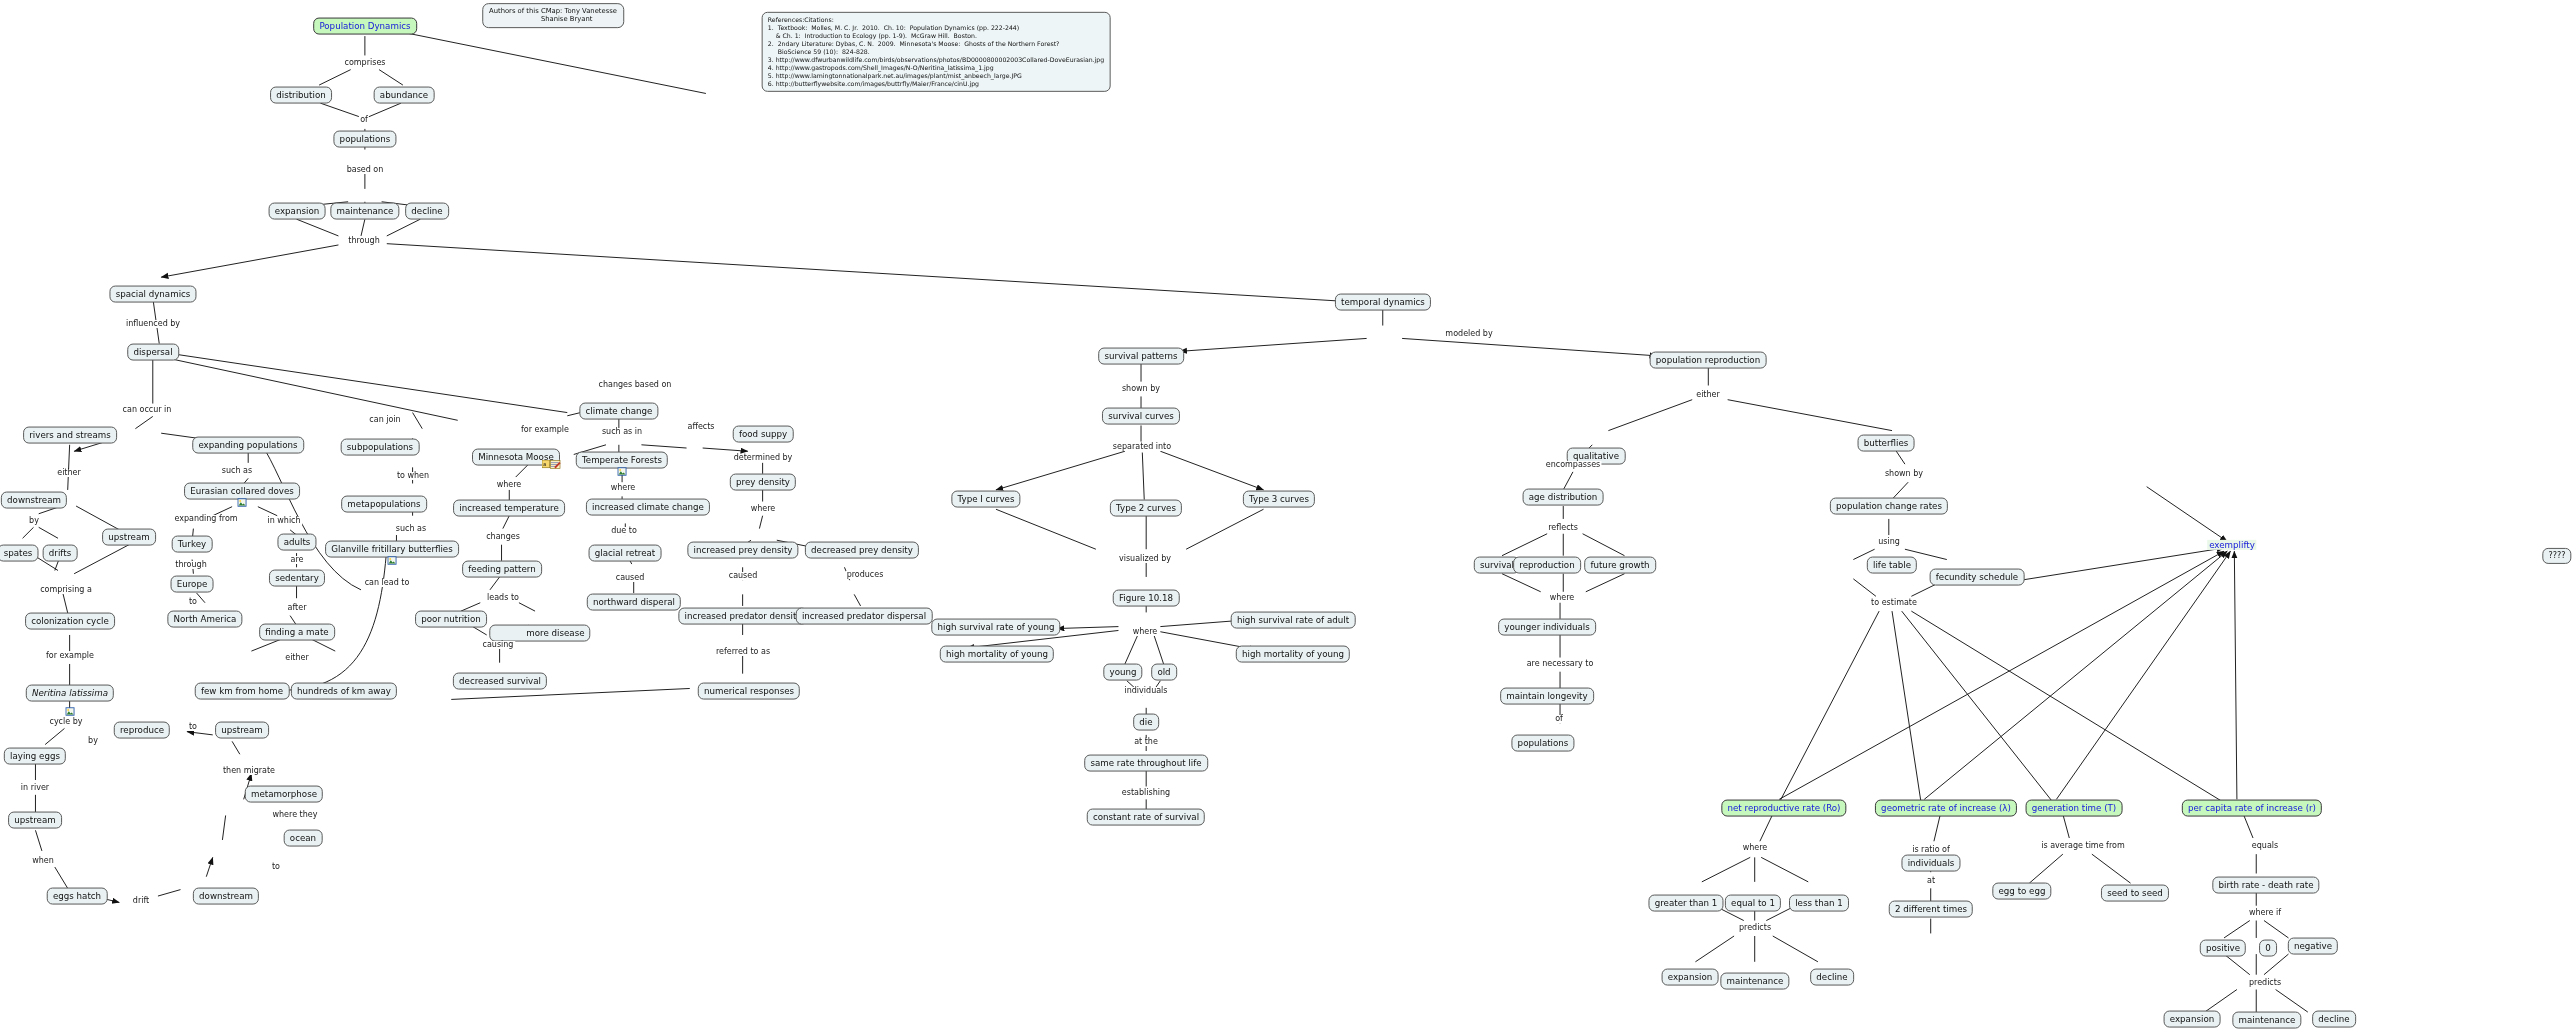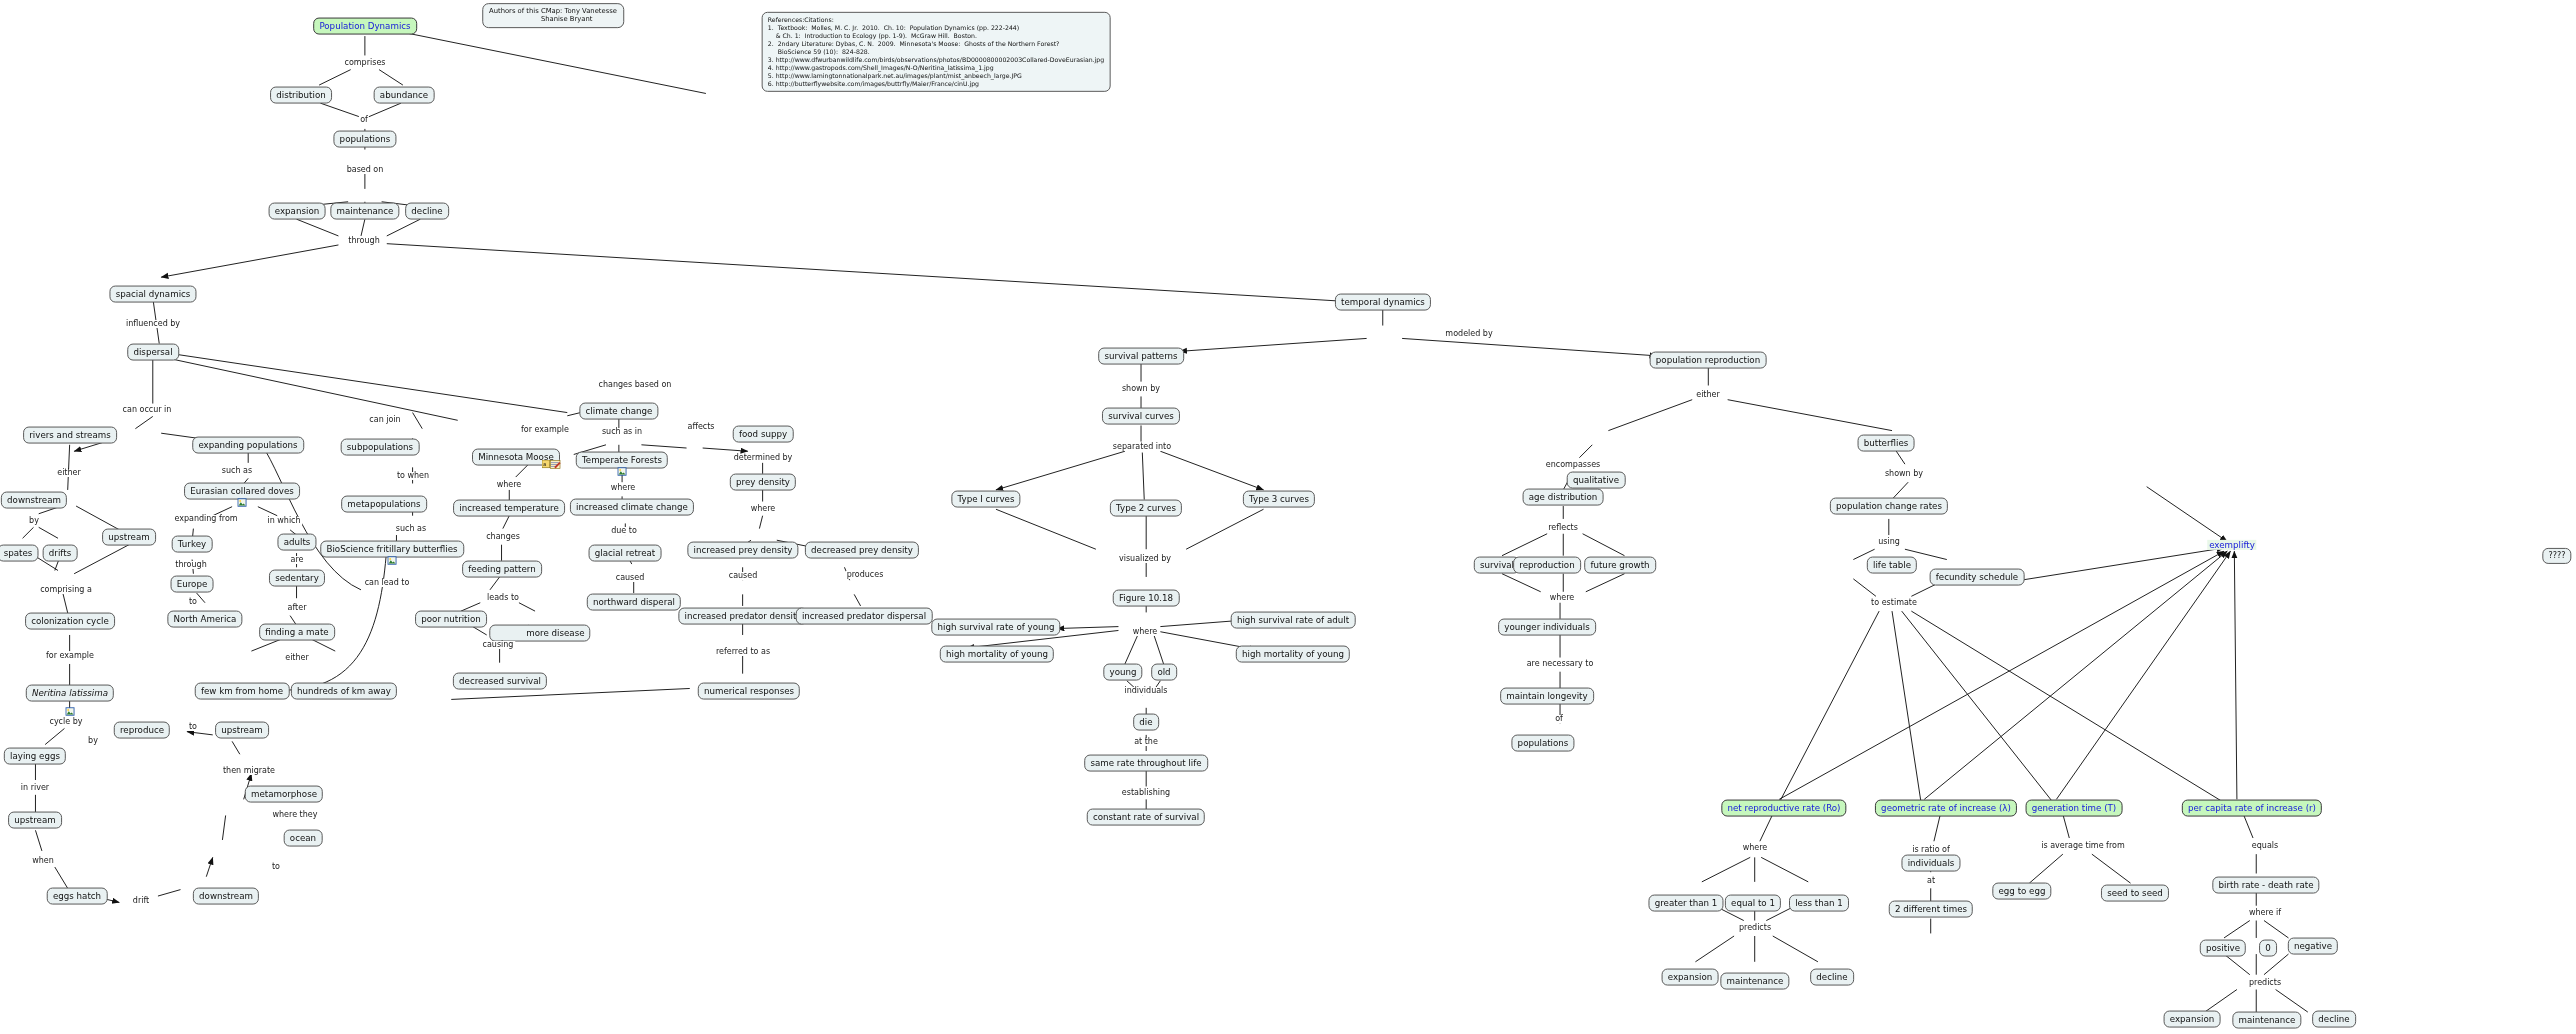--- a/index.html
+++ b/index.html
@@ -315,21 +315,21 @@
   <div class="node" style="left:192px;top:584px;">Europe</div>
   <div class="node" style="left:205px;top:619px;">North America</div>
   <div class="node" style="left:297px;top:542px;">adults</div>
   <div class="node" style="left:297px;top:578px;">sedentary</div>
   <div class="node" style="left:297px;top:632px;">finding a mate</div>
   <div class="node" style="left:242px;top:691px;">few km from home</div>
   <div class="node" style="left:344px;top:691px;">hundreds of km away</div>
 
   <div class="node" style="left:380px;top:447px;">subpopulations</div>
   <div class="node" style="left:384px;top:504px;">metapopulations</div>
-  <div class="node" style="left:392px;top:549px;">BioScience fritillary butterflies</div>
+  <div class="node" style="left:392px;top:549px;">Glanville fritillary butterflies</div>
   <svg class="imgicon" style="left:392px;top:556px;transform:translate(-50%,0);" viewBox="0 0 16 15">
     <rect x="0.5" y="0.5" width="15" height="14" fill="#2a5caa"></rect>
     <rect x="2" y="2" width="12" height="11" fill="#f2f6ec"></rect>
     <circle cx="5" cy="5" r="1.6" fill="#ffd33a"></circle>
     <path d="M2.5 12.5 L6 7 L9 11 L11 9 L13.5 12.5 Z" fill="#2e7d32"></path>
   </svg>
 
   <div class="node" style="left:619px;top:411px;">climate change</div>
   <div class="node" style="left:516px;top:457px;">Minnesota Moose</div>
   <svg class="notes" style="left:542px;top:460px;" viewBox="0 0 30 15">
@@ -347,21 +347,21 @@
   <div class="node" style="left:500px;top:681px;">decreased survival</div>
 
   <div class="node" style="left:622px;top:460px;">Temperate Forests</div>
   <svg class="imgicon" style="left:622px;top:467px;transform:translate(-50%,0);" viewBox="0 0 16 15">
     <rect x="0.5" y="0.5" width="15" height="14" fill="#2a5caa"></rect>
     <rect x="2" y="2" width="12" height="11" fill="#f2f6ec"></rect>
     <circle cx="5" cy="5" r="1.6" fill="#ffd33a"></circle>
     <path d="M2.5 12.5 L6 7 L9 11 L11 9 L13.5 12.5 Z" fill="#2e7d32"></path>
   </svg>
 
-  <div class="node" style="left:632px;top:507px;">increased climate change</div>
+  <div class="node" style="left:648px;top:507px;">increased climate change</div>
   <div class="node" style="left:625px;top:553px;">glacial retreat</div>
   <div class="node" style="left:634px;top:602px;">northward disperal</div>
 
   <div class="node" style="left:763px;top:434px;">food suppy</div>
   <div class="node" style="left:763px;top:482px;">prey density</div>
   <div class="node" style="left:743px;top:550px;">increased prey density</div>
   <div class="node" style="left:862px;top:550px;">decreased prey density</div>
   <div class="node" style="left:743px;top:616px;">increased predator density</div>
   <div class="node" style="left:864px;top:616px;">increased predator dispersal</div>
   <div class="node" style="left:749px;top:691px;">numerical responses</div>
@@ -377,21 +377,21 @@
   <div class="node" style="left:997px;top:654px;">high mortality of young</div>
   <div class="node" style="left:1293px;top:620px;">high survival rate of adult</div>
   <div class="node" style="left:1293px;top:654px;">high mortality of young</div>
   <div class="node" style="left:1123px;top:672px;">young</div>
   <div class="node" style="left:1164px;top:672px;">old</div>
   <div class="node" style="left:1146px;top:722px;">die</div>
   <div class="node" style="left:1146px;top:763px;">same rate throughout life</div>
   <div class="node" style="left:1146px;top:817px;">constant rate of survival</div>
 
   <div class="node" style="left:1708px;top:360px;">population reproduction</div>
-  <div class="node" style="left:1596px;top:456px;margin-top:24px;">qualitative</div>
+  <div class="node" style="left:1596px;top:456px;">qualitative</div>
   <div class="node" style="left:1563px;top:497px;">age distribution</div>
   <div class="node" style="left:1485px;top:565px;margin-left:12px;">survival</div>
   <div class="node" style="left:1547px;top:565px;">reproduction</div>
   <div class="node" style="left:1620px;top:565px;">future growth</div>
   <div class="node" style="left:1547px;top:627px;">younger individuals</div>
   <div class="node" style="left:1547px;top:696px;">maintain longevity</div>
   <div class="node" style="left:1543px;top:743px;">populations</div>
 
   <div class="node" style="left:1886px;top:443px;">butterflies</div>
   <div class="node" style="left:1889px;top:506px;">population change rates</div>

